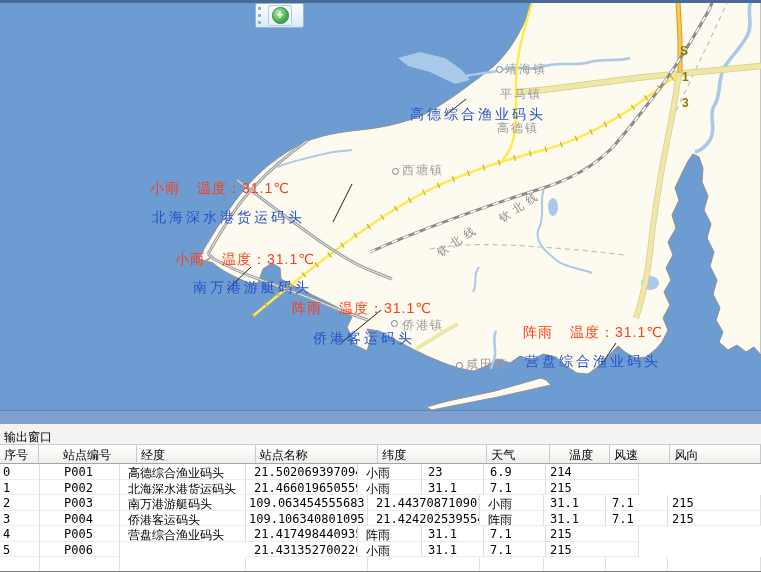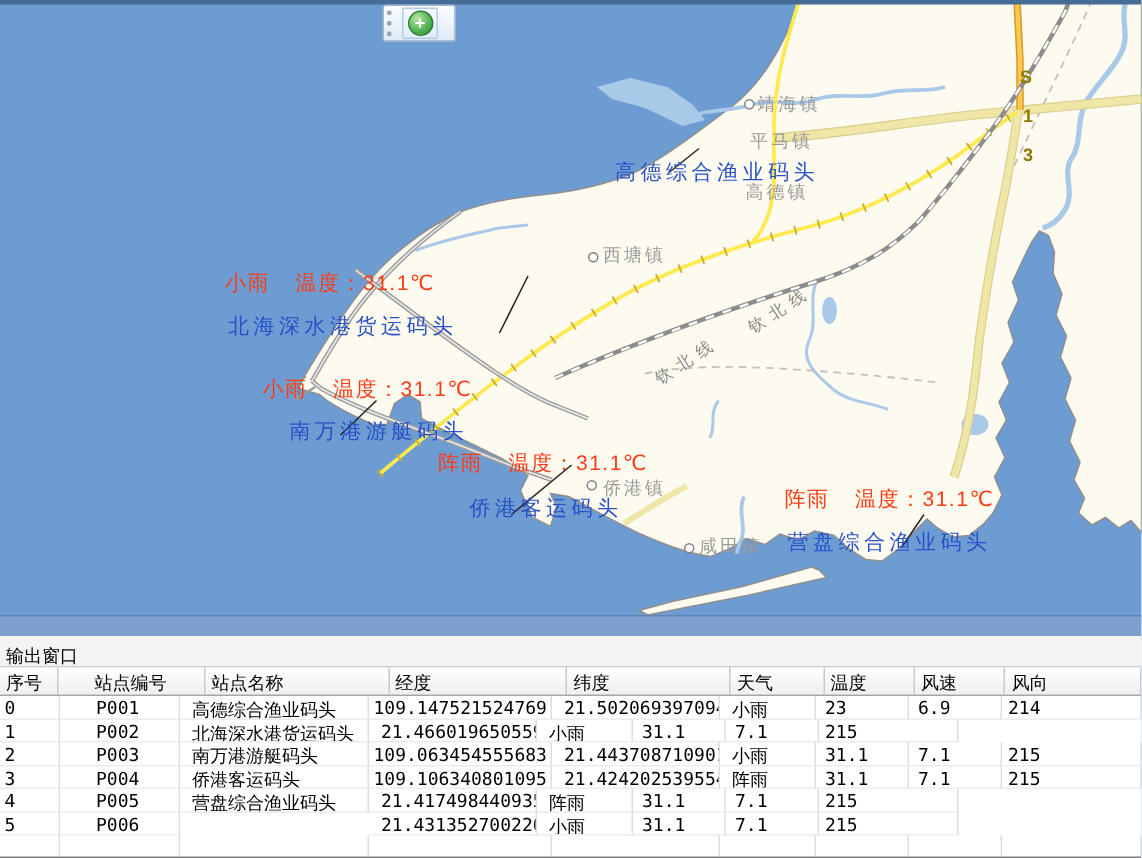--- a/index.html
+++ b/index.html
@@ -186,34 +186,33 @@
   </div>
 
   <div id="splitter"></div>
 
   <div id="output-panel">
     <div id="panel-title">输出窗口</div>
     <div id="grid">
       <div id="grid-header">
           <div class="hcell" style="width: 40px;">序号</div>
           <div class="hcell" style="width: 80px; margin-left: 20px;">站点编号</div>
+          <div class="hcell" style="width: 122px;">经度</div>
           <div class="hcell" style="width: 126px;">站点名称</div>
-          <div class="hcell" style="width: 122px;">经度</div>
           <div class="hcell" style="width: 112px;">纬度</div>
           <div class="hcell" style="width: 64px;">天气</div>
-          <div class="hcell" style="width: 62px;">温度</div>
+          <div class="hcell" style="width: 62px; text-align: center;">温度</div>
           <div class="hcell" style="width: 62px;">风速</div>
           <div class="hcell" style="width: 93px;">风向</div>
         </div>
       <div id="grid-rows">
           <div class="grow">
             <div class="gcell" style="width: 40px; padding-left: 3px;">0</div>
             <div class="gcell" style="width: 80px; padding-left: 24px;">P001</div>
             <div class="gcell" style="width: 126px; padding-left: 8px;">高德综合渔业码头</div>
-            <div class="gcell" style="width: 122px; padding-left: 3px;">109.147521524769</div>
             <div class="gcell" style="width: 112px; padding-left: 8px;">21.5020693970949</div>
             <div class="gcell" style="width: 64px; padding-left: 8px;">小雨</div>
             <div class="gcell" style="width: 62px; padding-left: 6px;">23</div>
             <div class="gcell" style="width: 62px; padding-left: 6px;">6.9</div>
             <div class="gcell" style="width: 93px; padding-left: 4px;">214</div>
           </div>
           <div class="grow">
             <div class="gcell" style="width: 40px; padding-left: 3px;">1</div>
             <div class="gcell" style="width: 80px; padding-left: 24px;">P002</div>
             <div class="gcell" style="width: 126px; padding-left: 8px;">北海深水港货运码头</div>

